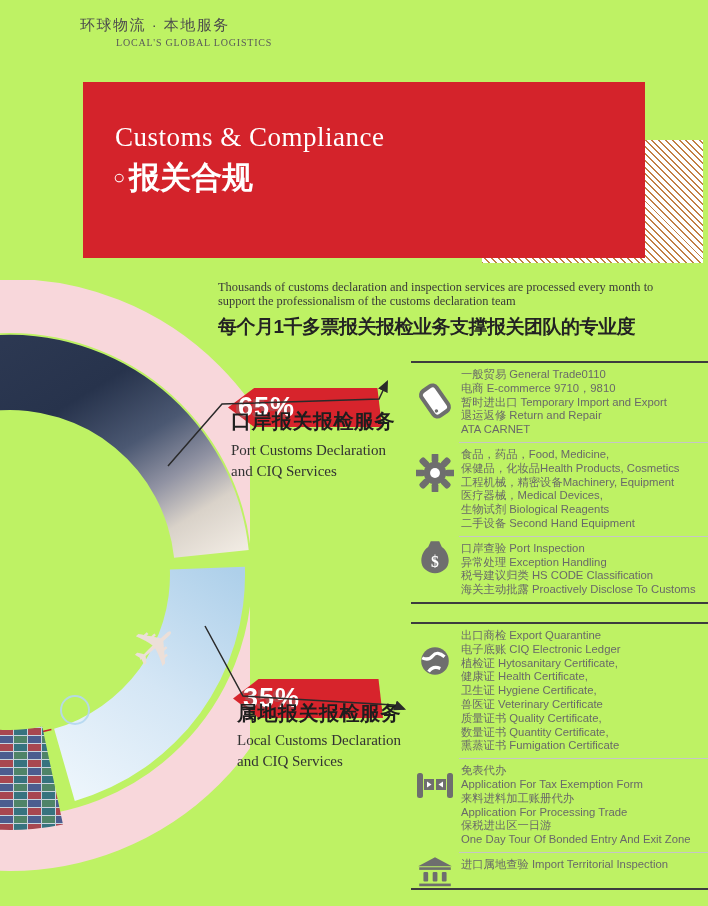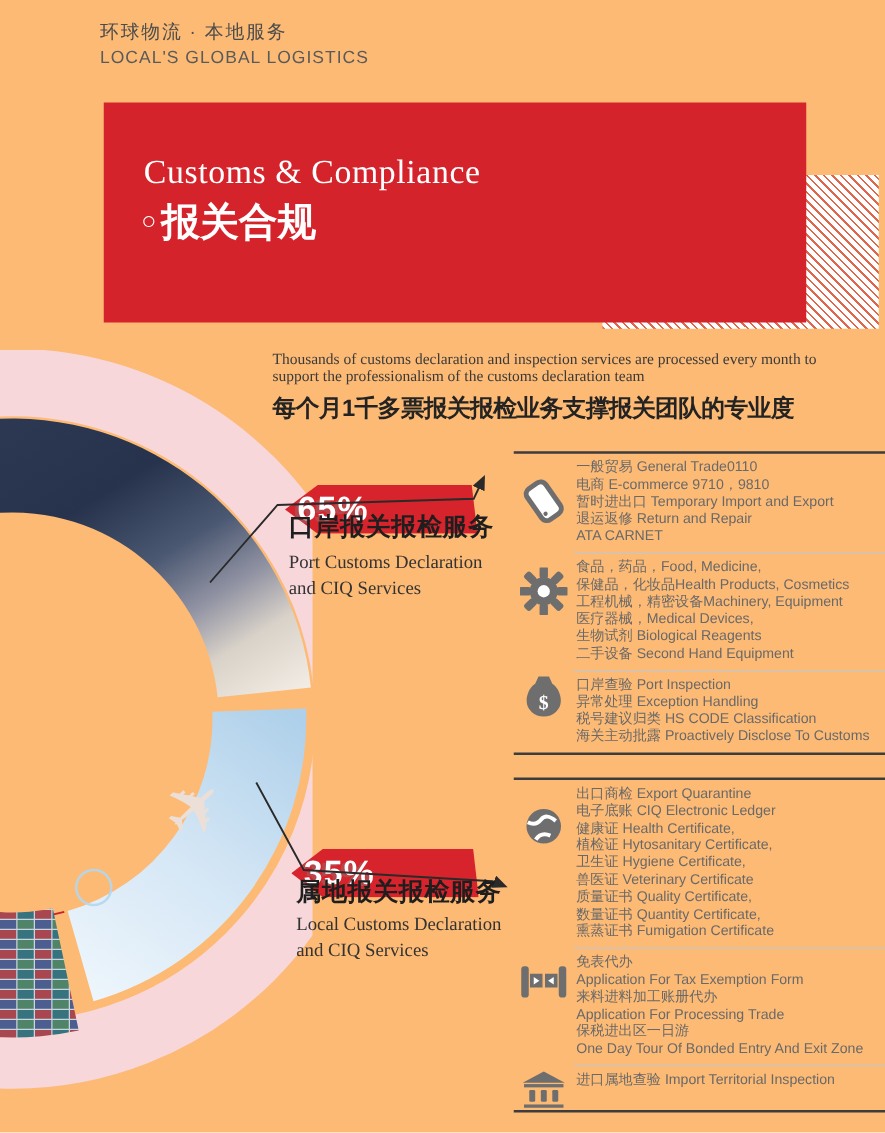--- a/index.html
+++ b/index.html
@@ -1,21 +1,21 @@
 <!DOCTYPE html>
 <html><head>
 <meta charset="utf-8">
 <style>
   html,body{margin:0;padding:0;background:#fff;}
-  .page{position:relative;width:708px;height:906px;background:#fdba74;overflow:hidden;
+  .page{position:relative;width:708px;height:906px;background:#bef264;overflow:hidden;
         font-family:"Liberation Sans",sans-serif;}
   
   .logo{position:absolute;left:80px;top:16px;}
   .logo-cn{font-size:15px;letter-spacing:1.5px;color:#4c4c4c;}
-  .logo-en{font-family:Liberation Sans, sans-serif;font-size:14px;letter-spacing:.8px;color:#5a5a5a;margin-top:2px;}
+  .logo-en{font-family:Liberation Serif, serif;font-size:10px;letter-spacing:.8px;color:#5a5a5a;margin-top:2px;margin-left:36px;}
   
   .stripes{position:absolute;left:482px;top:140px;width:221px;height:123px;
            background:repeating-linear-gradient(45deg, rgba(197,33,43,.55) 0 1.4px, #ffffff 1.4px 4.8px);}
   
   .banner{position:absolute;left:83px;top:82px;width:562px;height:176px;background:#d4232b;color:#fff;}
   .banner-en{font-family:"Liberation Serif",serif;font-size:27px;letter-spacing:.5px;margin:40px 0 4px 32px;}
   .banner-cn{font-size:31px;font-weight:700;margin-left:30px;display:flex;align-items:center;}
   .bullet{font-size:20px;font-weight:400;margin-right:4px;position:relative;top:-1px;}
   
   .intro{position:absolute;left:218px;top:281px;width:470px;}
@@ -197,22 +197,22 @@
       <div class="ico" style="margin-top:20px">
         <svg width="34" height="34" viewBox="0 0 32 32">
           <circle cx="16" cy="16" r="13" class="icon-fill"></circle>
           <path d="M4,13 Q10,16 14,11 T25,12" fill="none" stroke="#fff" stroke-width="3"></path>
           <path d="M10,26 Q14,20 21,23" fill="none" stroke="#fff" stroke-width="3"></path>
         </svg>
       </div>
       <div class="txt lines">
           <div class="ln">出口商检 Export Quarantine</div>
           <div class="ln">电子底账 CIQ Electronic Ledger</div>
+          <div class="ln">植检证 Hytosanitary Certificate,</div>
           <div class="ln">健康证 Health Certificate,</div>
-          <div class="ln">植检证 Hytosanitary Certificate,</div>
           <div class="ln">卫生证 Hygiene Certificate,</div>
           <div class="ln">兽医证 Veterinary Certificate</div>
           <div class="ln">质量证书 Quality Certificate,</div>
           <div class="ln">数量证书 Quantity Certificate,</div>
           <div class="ln">熏蒸证书 Fumigation Certificate</div>
         </div>
     </div>
     <div class="svc">
       <div class="ico" style="margin-top:12px">
         <svg width="42" height="32" viewBox="0 0 42 32">

